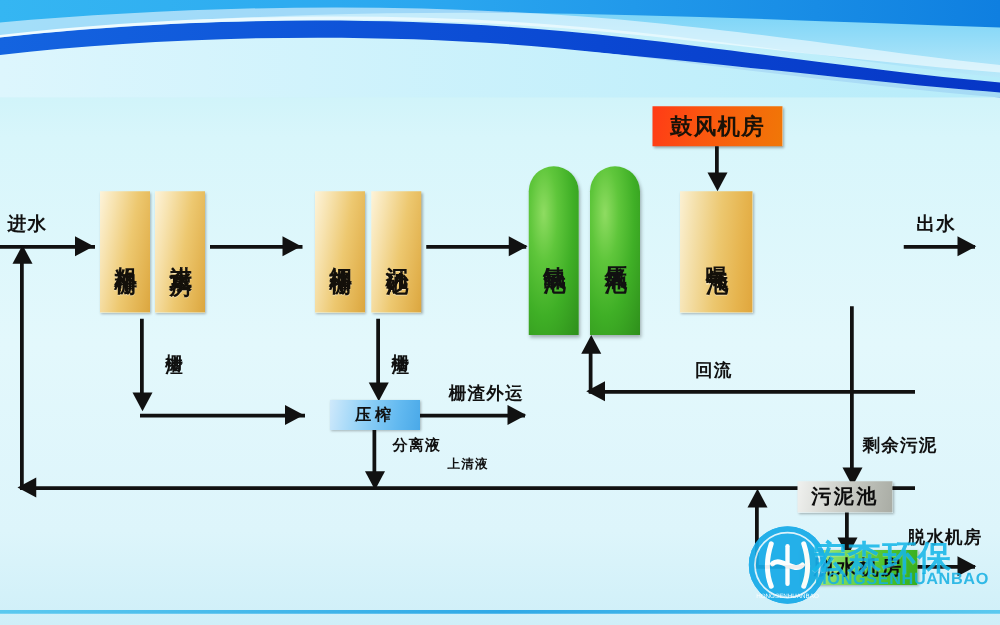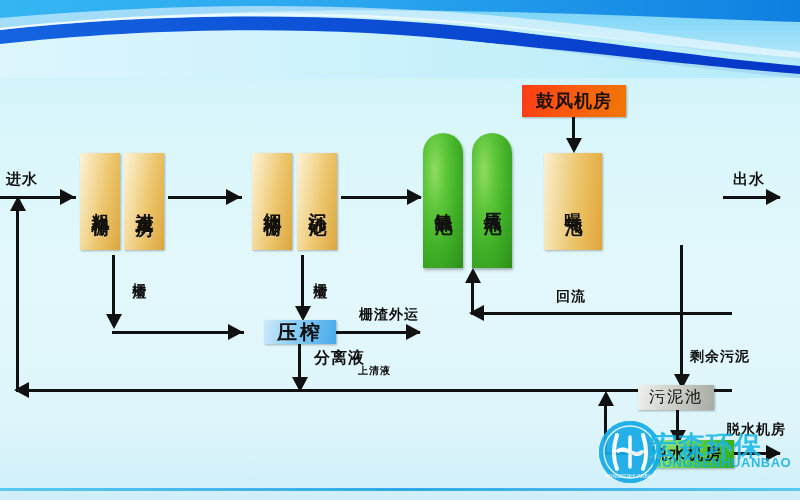--- a/index.html
+++ b/index.html
@@ -101,21 +101,21 @@
   
   .graybox {
     position: absolute;
     background: linear-gradient(100deg, #f0f1ef 0%, #d5d7d2 35%, #b9bcb5 75%, #a9aca4 100%);
     box-shadow: 1px 1px 2px rgba(0,0,0,0.3);
     display: flex;
     align-items: center;
     justify-content: center;
   }
   .graybox span {
-    font-weight: normal;
+    font-weight: bold;
     color: #0d0d0d;
     letter-spacing: 2px;
   }
 
   
   .greenbox {
     position: absolute;
     background: linear-gradient(100deg, #bdf0a8 0%, #86dd63 30%, #4fc32f 70%, #36ad1d 100%);
     box-shadow: 1px 1px 2px rgba(0,0,0,0.3);
     display: flex;
@@ -318,30 +318,30 @@
   <div class="flabel vert" style="left:132px; top:272px; font-size:14px;">栅渣</div>
 
   <div class="hline" style="left:112px; top:331px; width:132px;"></div>
   <div class="arrow-r" style="left:228px; top:324px;"></div>
 
   <div class="vline" style="left:301px; top:255px; height:55px;"></div>
   <div class="arrow-d" style="left:295px; top:306px;"></div>
   <div class="flabel vert" style="left:313px; top:272px; font-size:14px;">栅渣</div>
 
   <div class="bluebox" style="left:264px; top:320px; width:72px; height:24px;">
-    <span style="font-size:20px;">压榨</span>
+    <span style="font-size:13px;">压榨</span>
   </div>
 
   <div class="hline" style="left:336px; top:331px; width:84px;"></div>
   <div class="arrow-r" style="left:406px; top:324px;"></div>
   <div class="flabel" style="left:332px; top:306px; font-size:14px;margin-left:27px;">栅渣外运</div>
 
   <div class="vline" style="left:298px; top:344px; height:42px;"></div>
   <div class="arrow-d" style="left:292px; top:377px;"></div>
-  <div class="flabel" style="left:314px; top:348px; font-size:16px;">分离液</div>
+  <div class="flabel" style="left:314px; top:348px; font-size:12px;">分离液</div>
 
   <div class="hline" style="left:16px; top:389px; width:716px;"></div>
   <div class="arrow-l" style="left:14px; top:382px;"></div>
   <div class="flabel" style="left:358px; top:364px; font-size:10px;">上清液</div>
 
   <div class="vline" style="left:16px; top:210px; height:181px;"></div>
   <div class="arrow-u" style="left:10px; top:196px;"></div>
 
   <div class="hline" style="left:471px; top:312px; width:261px;"></div>
   <div class="arrow-l" style="left:469px; top:305px;"></div>

